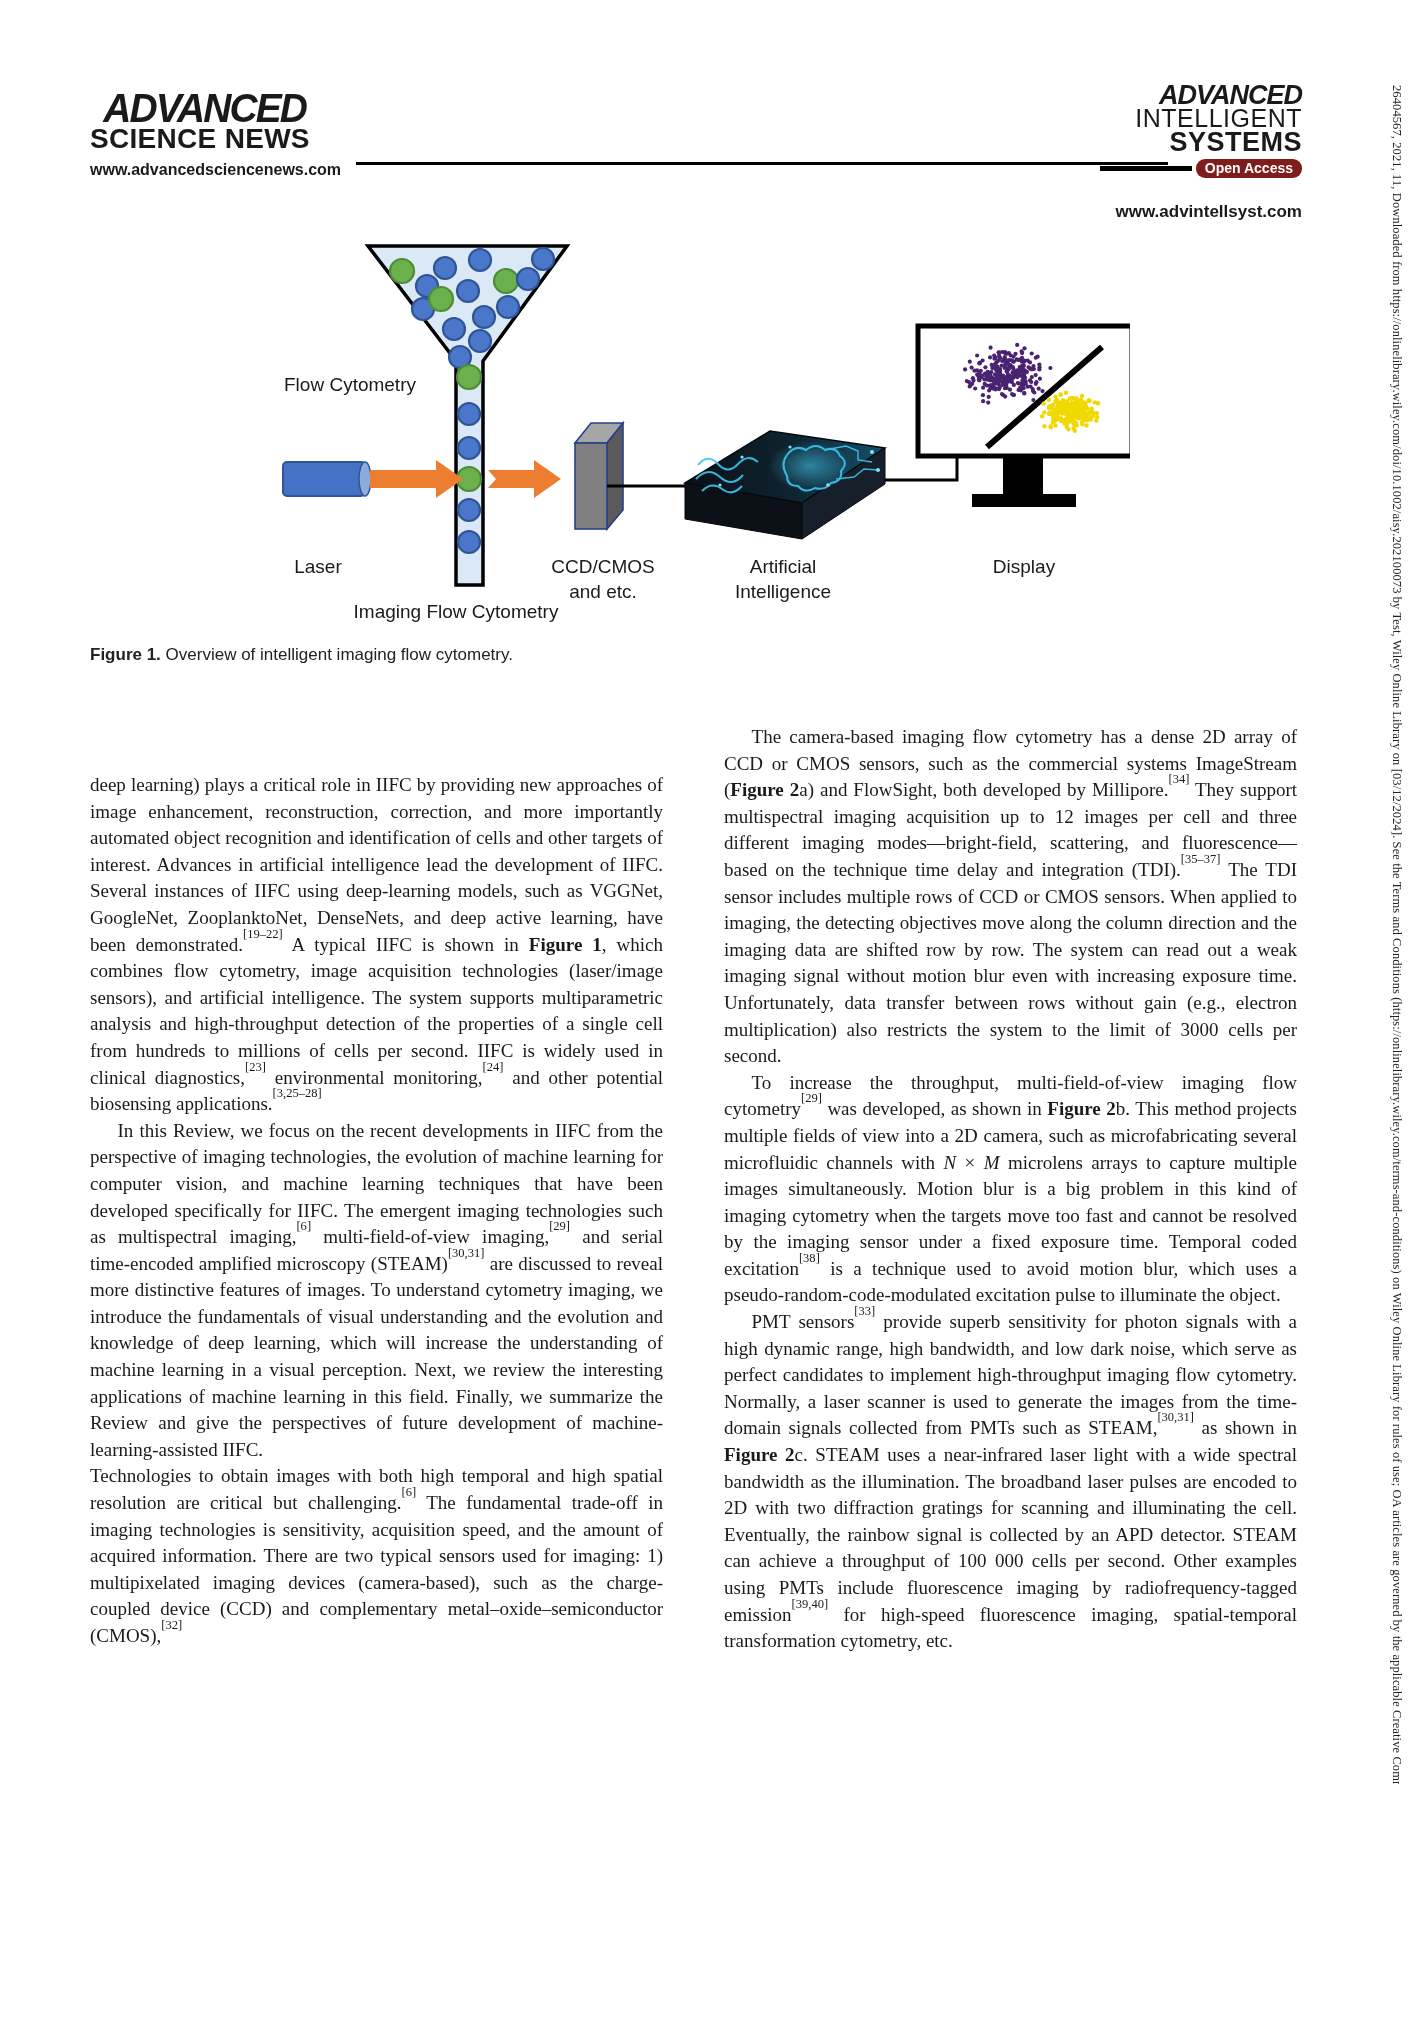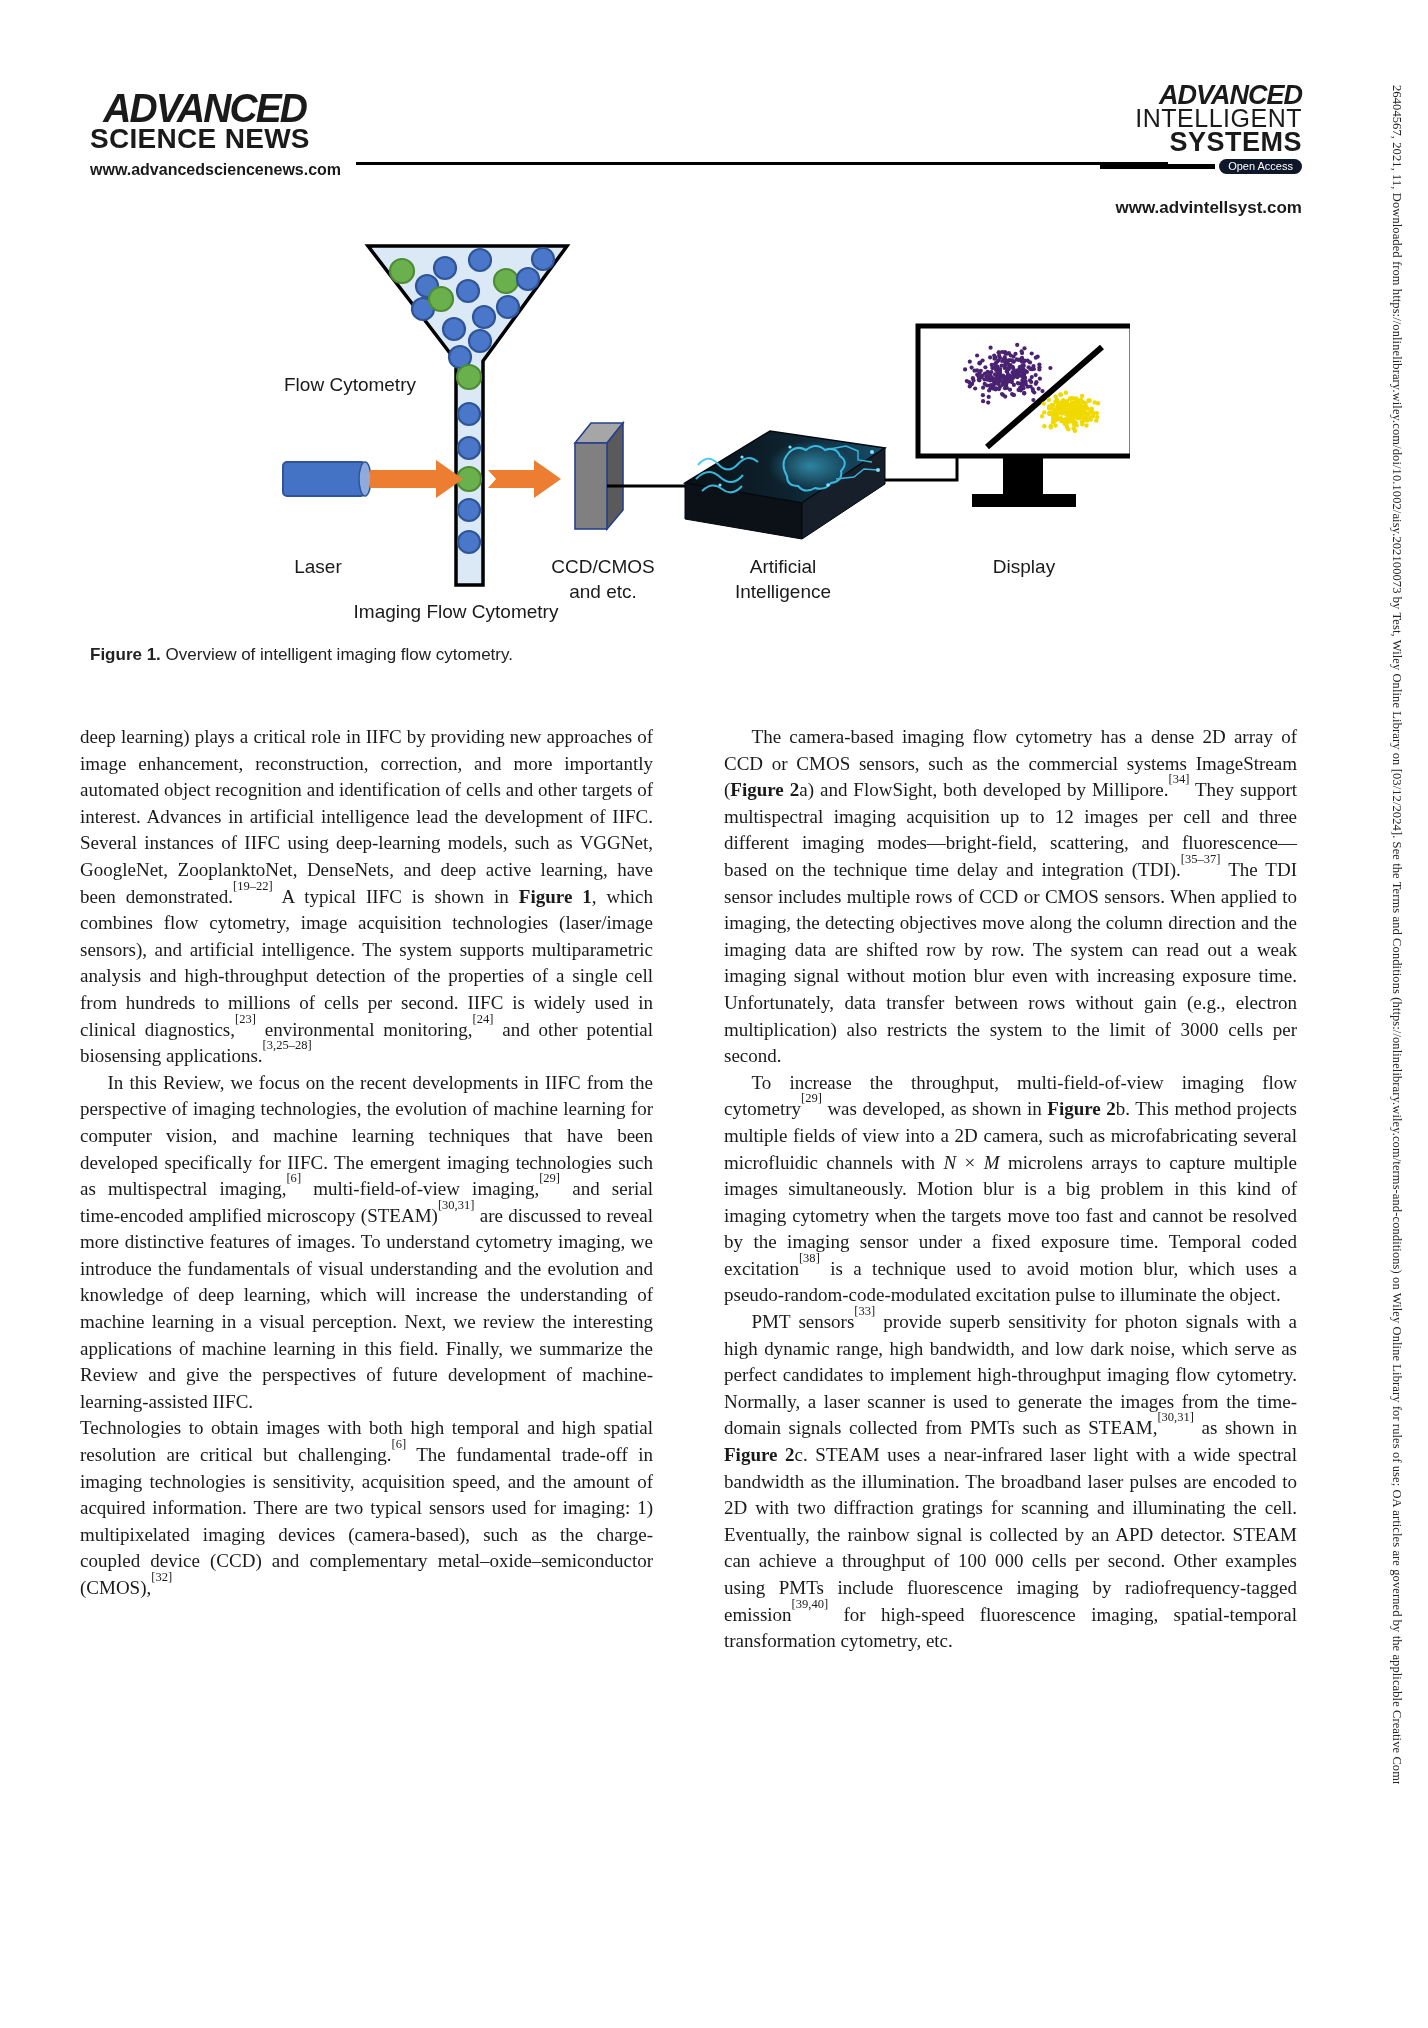--- a/index.html
+++ b/index.html
@@ -17,35 +17,35 @@
                   margin-top:9px;}
   #header-rule{position:absolute;left:356px;top:162px;width:812px;height:3px;background:#000;}
 
   #right-logo{position:absolute;left:1100px;top:84px;width:202px;
               font-family:"Liberation Sans",sans-serif;text-align:right;}
   #right-logo .r1{font-weight:700;font-style:italic;font-size:27px;line-height:23px;letter-spacing:-1px;}
   #right-logo .r2{font-weight:400;font-size:25px;line-height:23px;letter-spacing:.5px;}
   #right-logo .r3{font-weight:700;font-size:27px;line-height:24px;letter-spacing:.5px;}
   #oa-row{display:flex;align-items:center;margin-top:5px;}
   #oa-row .bar{flex:1;height:5px;background:#000;margin-right:4px;}
-  #oa-pill{background:#0f172a;color:#fff;font-size:11px;font-weight:400;border-radius:9px;
+  #oa-pill{background:#7f1d1d;color:#fff;font-size:14px;font-weight:700;border-radius:9px;
            padding:1px 9px 2px 9px;white-space:nowrap;}
   #right-logo .url{font-weight:700;font-size:17px;margin-top:24px;}
 
   
   #figure-svg{position:absolute;left:230px;top:233px;}
   #figure-svg text{font-family:"Liberation Sans",sans-serif;font-size:19px;fill:#1a1a1a;}
   #caption{position:absolute;left:90px;top:645px;width:1000px;
            font-family:"Liberation Sans",sans-serif;font-size:17px;color:#222;}
   #caption .cap-b{font-weight:700;}
 
   
   .col{position:absolute;top:724px;width:573px;font-size:19px;line-height:26.6px;
        text-align:justify;}
-  #col-left{left:80px;}
+  #col-left{left:90px;margin-top:48px;}
   #col-right{left:724px;}
   .para{margin:0;}
   .para.indent{text-indent:1.45em;}
   .para sup{font-size:.66em;line-height:0;position:relative;top:-.45em;}
   h2.sec{font-family:"Liberation Sans",sans-serif;font-size:23.5px;font-weight:700;
          margin:49px 0 29px 0;text-align:left;letter-spacing:.1px;}
 
   
   .footer{position:absolute;top:1872px;font-family:"Liberation Sans",sans-serif;font-size:16.5px;}
   #footer-ref{left:90px;}

